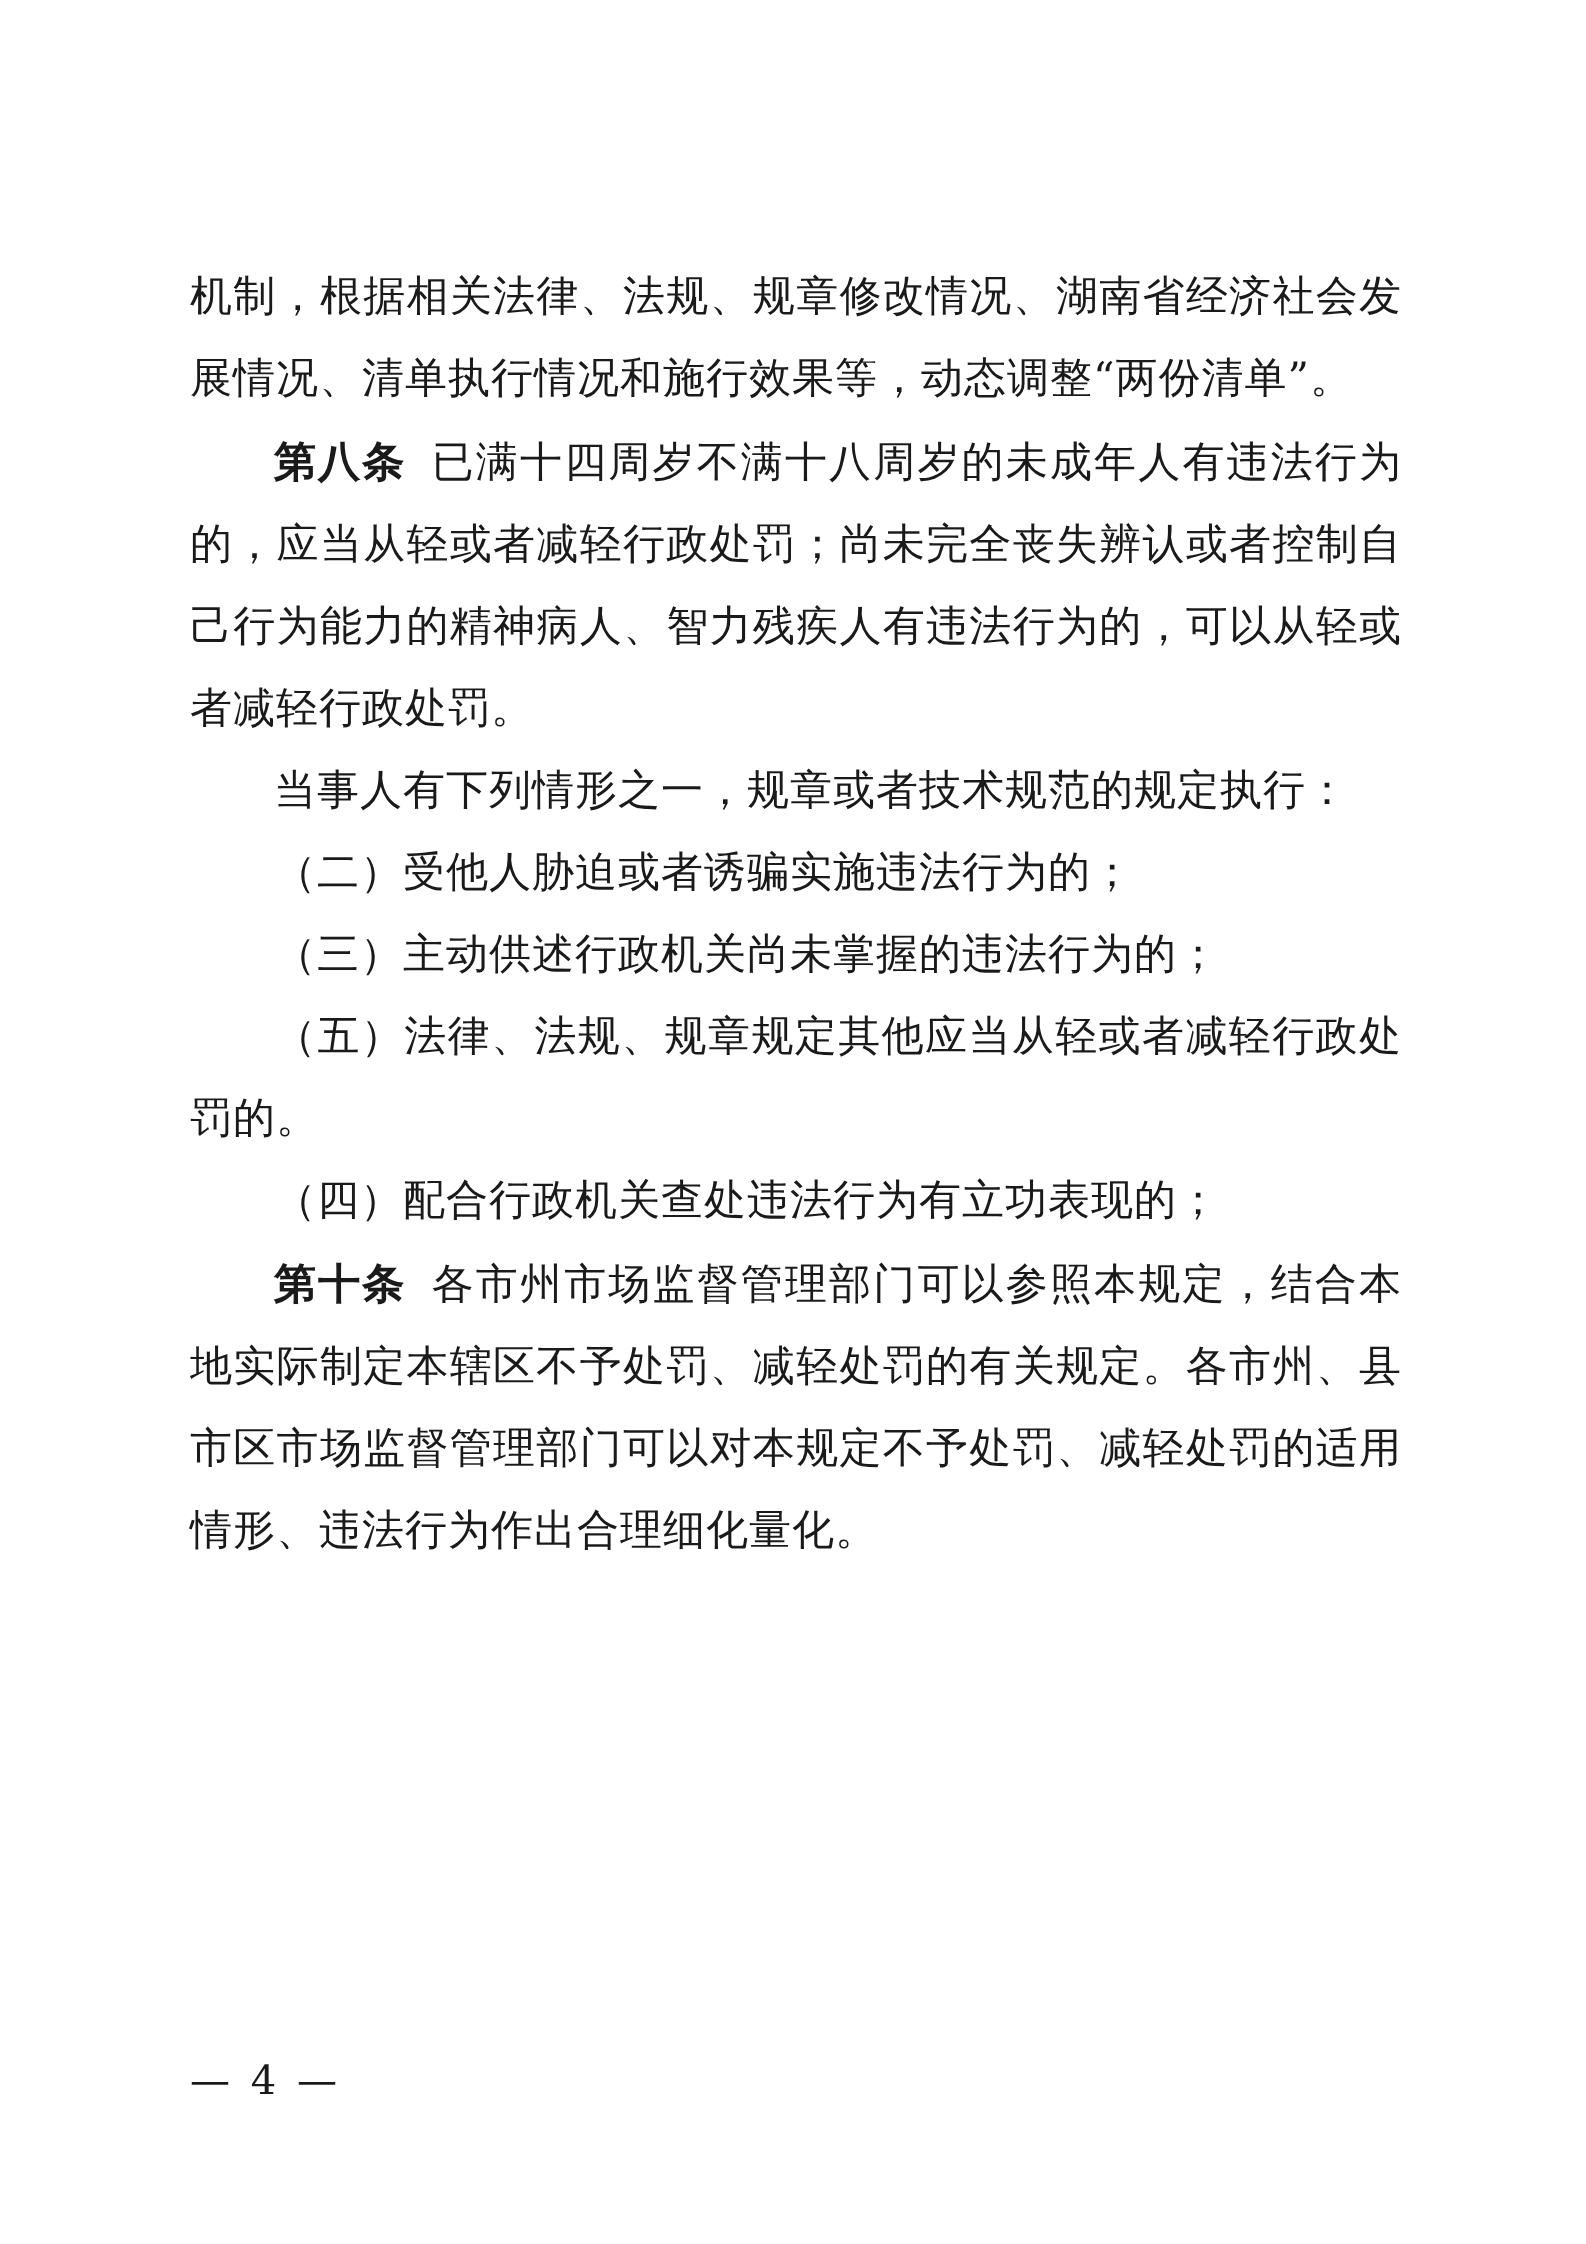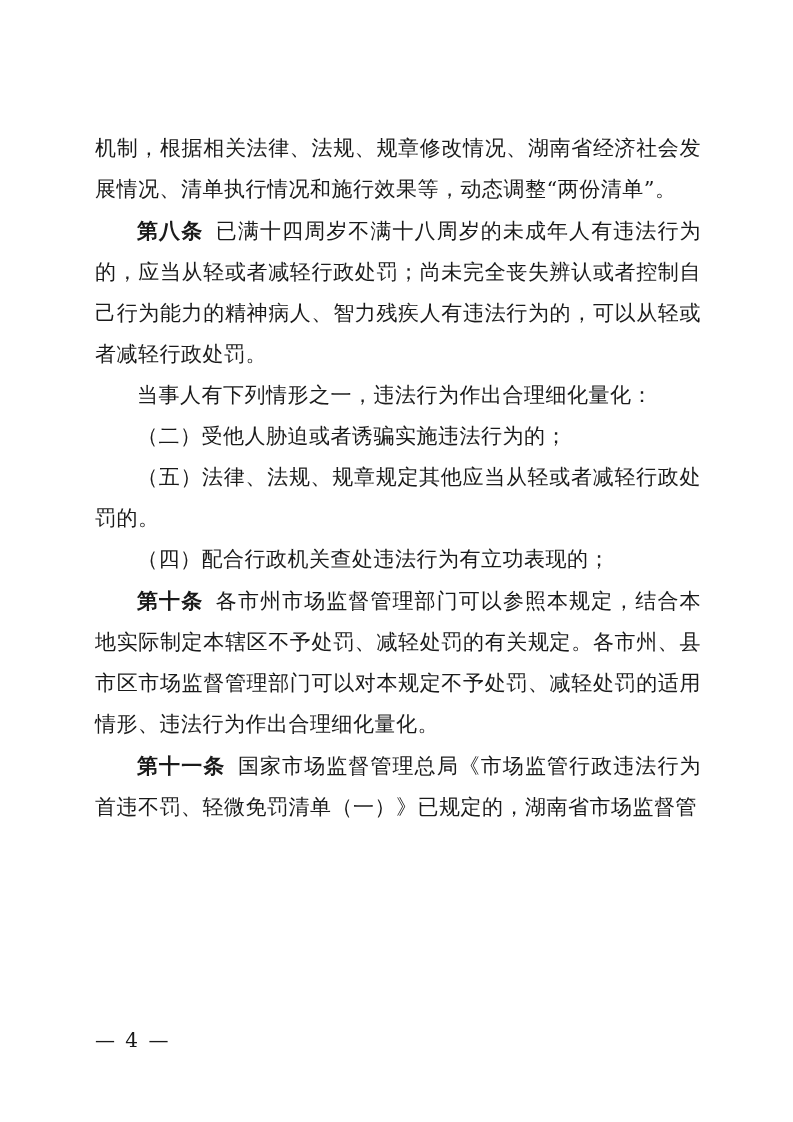--- a/index.html
+++ b/index.html
@@ -54,31 +54,31 @@
 </head>
 <body>
 
 <div class="page">
   <div class="doc">
 
     <p><span>机制，根据相关法律、法规、规章修改情况、湖南省经济社会发展情况、清单执行情况和施行效果等，动态调整“两份清单”。</span></p>
 
     <p class="indent"><span class="para-label">第八条</span><span>已满十四周岁不满十八周岁的未成年人有违法行为的，应当从轻或者减轻行政处罚；尚未完全丧失辨认或者控制自己行为能力的精神病人、智力残疾人有违法行为的，可以从轻或者减轻行政处罚。</span></p>
 
-    <p class="indent"><span>当事人有下列情形之一，违法行为作出合理细化量化：</span></p>
+    <p class="indent"><span>当事人有下列情形之一，规章或者技术规范的规定执行：</span></p>
 
 
     <p class="indent"><span>（二）受他人胁迫或者诱骗实施违法行为的；</span></p>
 
+    <p class="indent"><span>（三）主动供述行政机关尚未掌握的违法行为的；</span></p>
 
     <p class="indent"><span>（五）法律、法规、规章规定其他应当从轻或者减轻行政处罚的。</span></p>
 
     <p class="indent"><span>（四）配合行政机关查处违法行为有立功表现的；</span></p>
 
 
     <p class="indent"><span class="para-label">第十条</span><span>各市州市场监督管理部门可以参照本规定，结合本地实际制定本辖区不予处罚、减轻处罚的有关规定。各市州、县市区市场监督管理部门可以对本规定不予处罚、减轻处罚的适用情形、违法行为作出合理细化量化。</span></p>
 
-    <p class="indent"><span class="para-label">第十一条</span><span>国家市场监督管理总局《市场监管行政违法行为首违不罚、轻微免罚清单（一）》已规定的，湖南省市场监督管</span></p>
 
   </div>
 
   <div class="page-number">— 4 —</div>
 </div>
 
 </body></html>

